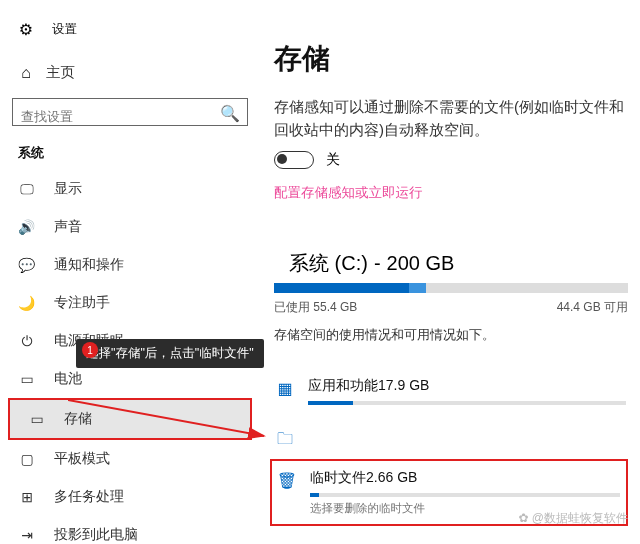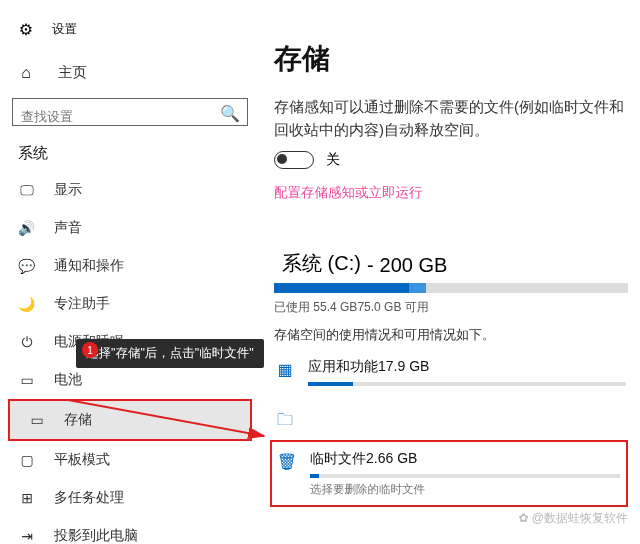--- a/index.html
+++ b/index.html
@@ -1,49 +1,49 @@
 <!DOCTYPE html>
 <html><head>
 <meta charset="utf-8">
 <style>
 *{margin:0;padding:0;box-sizing:border-box;font-family:"Microsoft YaHei","Segoe UI",sans-serif}
 body{background:#fff;width:640px;height:544px;overflow:hidden;position:relative}
 .container{display:flex;height:544px}
 .sidebar{width:260px;background:#fff;display:flex;flex-direction:column;padding:16px 0}
 .top-row{display:flex;align-items:center;padding:4px 18px 10px}
 .icon{width:16px;display:inline-flex;justify-content:center;font-style:normal}
-.sb-label{margin-left:24px;font-size:14.5px;color:#333}
+.sb-label{margin-left:12px;font-size:14.5px;color:#333}
 .settings-lbl{font-size:12.5px;color:#111;margin-left:18px}
 .home-row{display:flex;align-items:center;padding:8px 18px 10px;margin-top:6px}
 .search{margin:6px 12px 12px;position:relative}
 .search input{width:100%;height:28px;border:1px solid #666;padding:8px 30px 0 8px;font-size:13px;color:#666;outline:none}
 .search .sicon{position:absolute;right:8px;top:6px;color:#444}
-.section-hdr{padding:6px 18px 8px;font-size:15px;font-weight:400;color:#111}
+.section-hdr{padding:6px 18px 8px;font-size:13px;font-weight:700;color:#111}
 .nav-item{display:flex;align-items:center;padding:10px 18px;cursor:pointer;font-size:14px;color:#333;position:relative}
 .nav-item .icon{color:#333;width:18px}
 .nav-item .lbl{margin-left:18px}
 .nav-item.active{background:#e6e6e6}
 .storage-item{border:2px solid #e02020;margin:0 8px}
 .content{flex:1;padding:40px 12px 0 14px;overflow:hidden}
 .h1{font-size:28px;font-weight:600;color:#111;margin-bottom:18px}
 .desc{font-size:15px;color:#333;line-height:1.5;margin-bottom:10px}
 .toggle{display:flex;align-items:center;margin:8px 0 14px}
 .tswitch{width:40px;height:18px;border:1.5px solid #333;border-radius:10px;position:relative}
 .tswitch:before{content:"";position:absolute;left:2px;top:2px;width:10px;height:10px;border-radius:50%;background:#333}
 .toggle .tlbl{margin-left:12px;font-size:14px}
 .link{color:#ec4899;font-size:13.5px;cursor:pointer;display:inline-block}
-.drive-hdr{display:flex;align-items:flex-end;margin:48px 8px 6px}
+.drive-hdr{display:flex;align-items:center;margin:48px 15px 6px}
 .drive-name{font-size:20px;font-weight:400}
 .drive-sep{font-size:20px;margin:0 6px}
 .drive-size{font-size:20px}
 .bar{height:10px;background:#ddd;display:flex;margin-bottom:6px}
 .bar .fill{background:#0067c0;height:100%}
 .bar .fill2{background:#3a93de;height:100%}
-.usage-row{display:flex;font-size:12px;color:#555;margin-bottom:10px}
-.subdesc{font-size:13px;color:#333;margin-bottom:4px}
+.usage-row{display:flex;justify-content:space-between;font-size:12px;color:#555;margin-bottom:10px}
+.subdesc{font-size:13px;color:#333;margin-bottom:23px}
 .cat{display:flex;padding:10px 2px;position:relative}
 .cat-icon{width:18px;height:18px;color:#0067c0;margin-right:14px;margin-top:2px;display:flex;align-items:center;justify-content:center}
 .cat-body{flex:1}
 .cat-top{display:flex;justify-content:flex-start;font-size:14px;color:#111;margin-bottom:6px}
 .cat-bar{height:4px;background:#e0e0e0;margin-bottom:4px}
 .cat-bar .f{height:100%;background:#0067c0}
 .cat-sub{font-size:11.5px;color:#777}
 .cat.boxed{border:2px solid #e02020;padding:8px 6px;margin-left:-4px}
 .tip{position:absolute;left:76px;top:339px;background:#2c2c2c;color:#fff;font-size:12.5px;padding:6px 10px;border-radius:2px;z-index:10;white-space:nowrap}
 .tip-num{position:absolute;left:82px;top:342px;width:16px;height:16px;background:#e02020;color:#fff;border-radius:50%;font-size:10px;display:flex;align-items:center;justify-content:center;z-index:11}
@@ -124,21 +124,21 @@
       <span class="drive-name">系统 (C:)</span>
       <span class="drive-sep"> - </span>
       <span class="drive-size">200 GB</span>
     </div>
     <div class="bar">
       <div class="fill" style="width:38%"></div>
         <div class="fill2" style="width:5%"></div>
     </div>
     <div class="usage-row">
       <span>已使用 55.4 GB</span>
-      <span>75.0 GB 可用</span>
+      <span>44.4 GB 可用</span>
     </div>
     <div class="subdesc">存储空间的使用情况和可用情况如下。</div>
 
     <div class="cat">
       <div class="cat-icon">▦</div>
       <div class="cat-body">
         <div class="cat-top">
             <span>应用和功能</span>
             <span>17.9 GB</span>
           </div>

